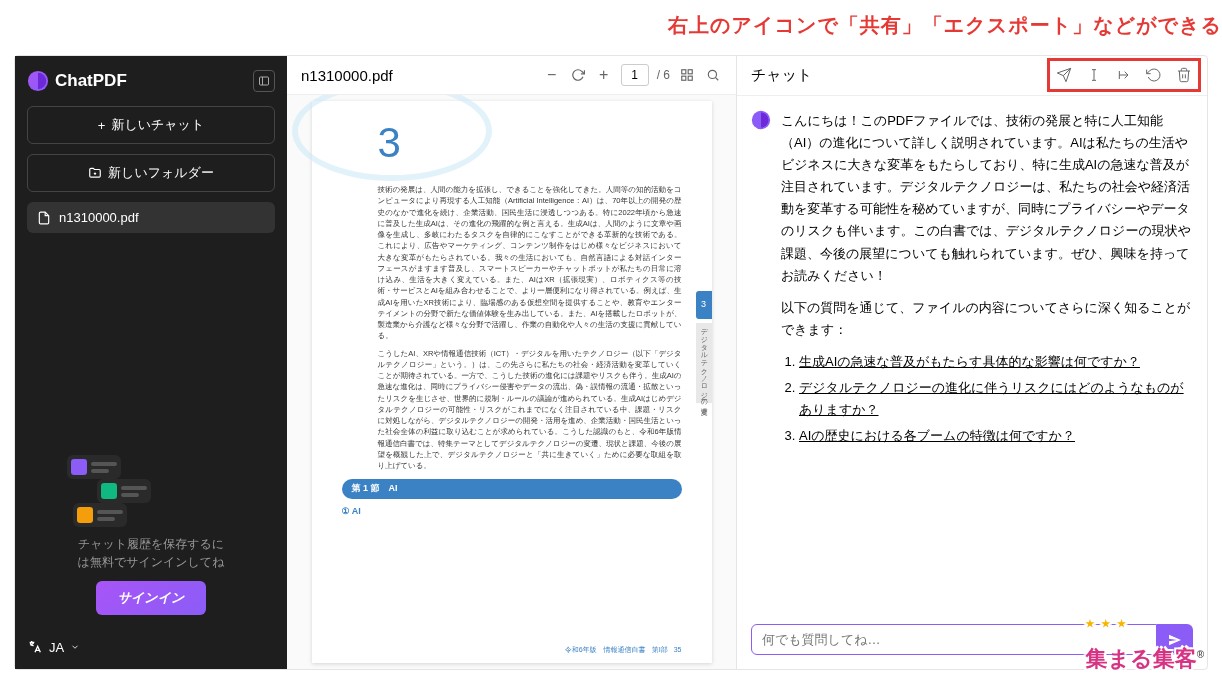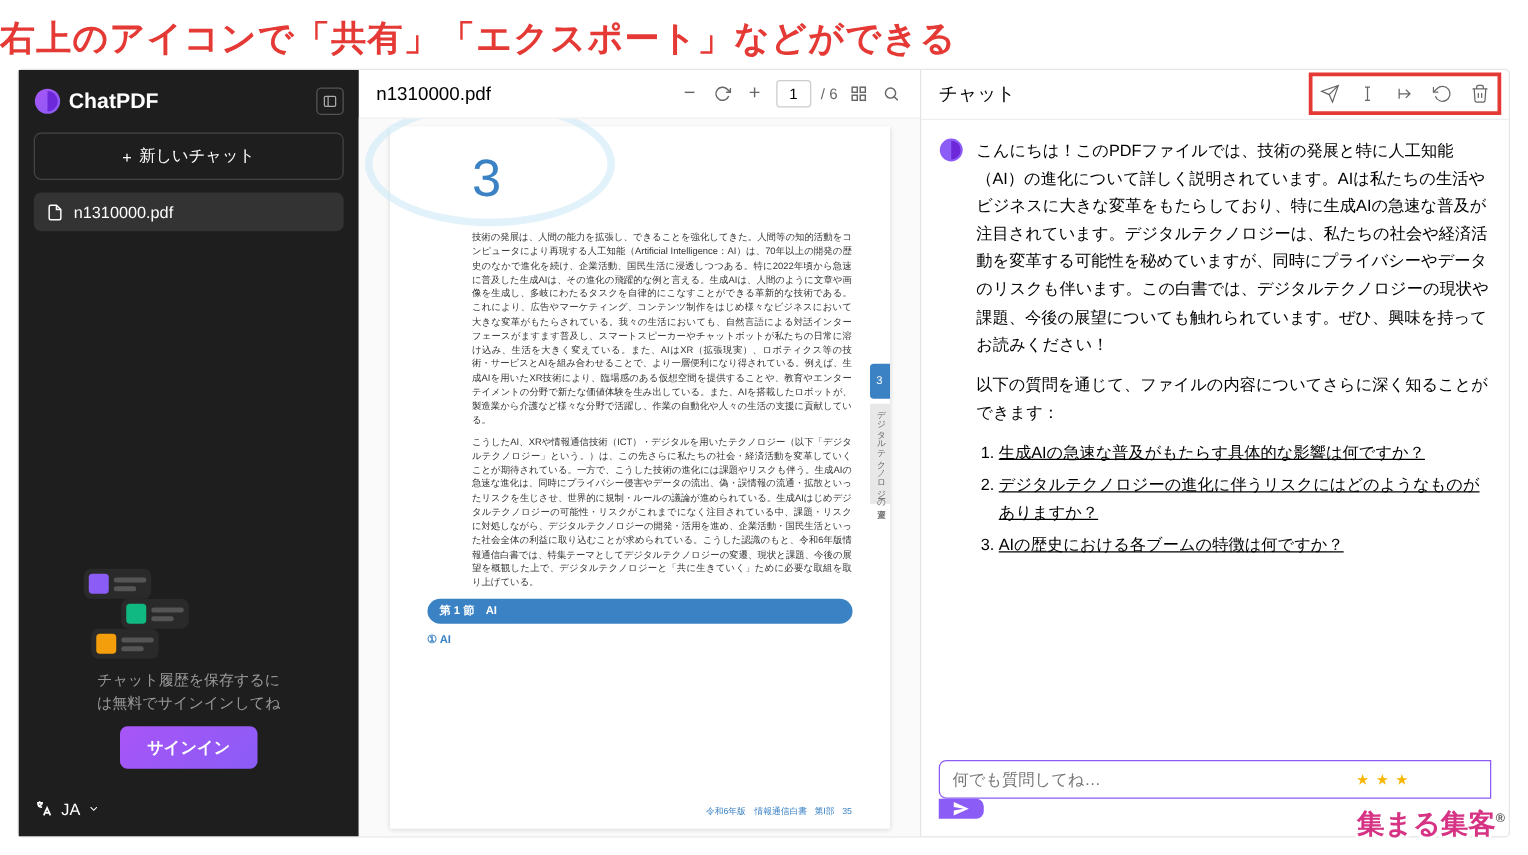--- a/index.html
+++ b/index.html
@@ -1,37 +1,37 @@
 <!DOCTYPE html>
 <html><head>
 <meta charset="utf-8">
 <style>
 * { margin: 0; padding: 0; box-sizing: border-box; }
 body { font-family: -apple-system, "Hiragino Sans", "Yu Gothic", sans-serif; background: #fff; width: 1222px; height: 684px; position: relative; overflow: hidden; }
 
-.annotation { position: absolute; top: 12px; left: 0; right: 0; text-align: left; color: #e53935; font-size: 28px; font-weight: 700; letter-spacing: 1px; }
+.annotation { position: absolute; top: 12px; left: 0; right: 0; text-align: right; color: #e53935; font-size: 20px; font-weight: 700; letter-spacing: 1px; }
 
 .app { position: absolute; top: 55px; left: 14px; right: 14px; bottom: 14px; border: 1px solid #e5e5e5; border-radius: 4px; display: flex; background: #fff; }
 
 
 .sidebar { width: 272px; background: #1e1e1e; color: #fff; display: flex; flex-direction: column; padding: 14px 12px; }
 .brand { display: flex; align-items: center; gap: 6px; margin-bottom: 14px; }
 .brand-logo { width: 22px; height: 22px; }
 .brand-name { font-size: 17px; font-weight: 600; }
 .collapse-btn { margin-left: auto; width: 22px; height: 22px; border: 1px solid #555; border-radius: 4px; display: flex; align-items: center; justify-content: center; cursor: pointer; }
 .sb-btn { border: 1px solid #444; border-radius: 6px; padding: 9px; text-align: center; font-size: 13px; margin-bottom: 10px; cursor: pointer; display: flex; align-items: center; justify-content: center; gap: 6px; }
 .file-item { background: #333; border-radius: 6px; padding: 8px 10px; font-size: 13px; display: flex; align-items: center; gap: 8px; cursor: pointer; }
 .sidebar-spacer { flex: 1; }
 .history-card { background: transparent; padding: 10px; text-align: center; }
 .history-illus { height: 70px; position: relative; margin-bottom: 10px; }
 .chat-bubble { position: absolute; border-radius: 6px; display: flex; align-items: center; gap: 4px; padding: 4px; }
 .chat-bubble .dot { width: 16px; height: 16px; border-radius: 3px; }
 .chat-bubble .bar { width: 26px; height: 4px; background: #555; border-radius: 2px; }
 .history-text { color: #999; font-size: 12px; line-height: 1.5; margin-bottom: 10px; }
-.signin-btn { background: #8b5cf6; background: linear-gradient(135deg, #a855f7, #8b5cf6); color: #fff; border: none; border-radius: 6px; padding: 8px 22px; font-size: 13px; font-weight: 600; cursor: pointer; }
+.signin-btn { background: #8b5cf6; background: linear-gradient(135deg, #a855f7, #8b5cf6); color: #fff; border: none; border-radius: 6px; padding: 8px 22px; font-size: 13px; font-weight: 600; cursor: pointer; font-style: italic; }
 .lang { margin-top: 14px; font-size: 13px; display: flex; align-items: center; gap: 6px; cursor: pointer; }
 
 
 .pdf-pane { flex: 1; border-right: 1px solid #e5e5e5; display: flex; flex-direction: column; min-width: 0; }
 .pdf-toolbar { display: flex; align-items: center; padding: 8px 14px; border-bottom: 1px solid #eee; gap: 8px; }
 .pdf-title { font-size: 15px; font-weight: 500; }
 .tb-spacer { flex: 1; }
 .tb-ico { width: 18px; height: 18px; display: flex; align-items: center; justify-content: center; cursor: pointer; color: #666; }
 .page-input { width: 28px; height: 22px; border: 1px solid #ccc; border-radius: 3px; text-align: center; font-size: 12px; }
 .page-total { font-size: 12px; color: #666; }
@@ -52,21 +52,21 @@
 .chat-title { font-size: 15px; font-weight: 500; }
 .chat-actions { margin-left: auto; display: flex; gap: 12px; position: relative; }
 .chat-actions .tb-ico { color: #666; }
 .action-highlight { position: absolute; top: -8px; right: -8px; bottom: -8px; left: -8px; border: 3px solid #e53935; pointer-events: none; }
 .chat-body { flex: 1; padding: 14px; overflow-y: auto; font-size: 13px; line-height: 1.7; }
 .msg { display: flex; gap: 10px; }
 .msg-avatar { width: 20px; height: 20px; flex-shrink: 0; }
 .msg-content p { margin-bottom: 10px; }
 .msg-content ol { margin-left: 18px; }
 .msg-content li { margin-bottom: 4px; text-decoration: underline; }
-.chat-input-row { padding: 10px 14px 14px; display: flex; gap: 0; flex-direction: column; }
+.chat-input-row { padding: 10px 14px 14px; display: flex; gap: 0; }
 .chat-input { flex: 1; border: 1px solid #8b5cf6; border-radius: 6px 0 0 6px; padding: 7px 10px; font-size: 13px; outline: none; }
 .send-btn { background: #8b5cf6; border: none; width: 36px; border-radius: 0 6px 6px 0; display: flex; align-items: center; justify-content: center; cursor: pointer; color: #fff; }
 
 .watermark { position: absolute; bottom: 10px; right: 18px; font-size: 22px; font-weight: 800; color: #d63384; text-shadow: 2px 2px 0 #fff, -2px -2px 0 #fff, 2px -2px 0 #fff, -2px 2px 0 #fff; }
 .watermark .stars { color: #f7b500; font-size: 10px; letter-spacing: 2px; vertical-align: top; }
 .watermark sup { font-size: 10px; color: #555; }
 
 svg { display: block; }
 </style>
 </head>
@@ -93,20 +93,28 @@
         <svg width="12" height="12" viewBox="0 0 24 24" fill="none" stroke="#aaa" stroke-width="2">
             <rect x="3" y="4" width="18" height="16" rx="2"></rect>
             <line x1="9" y1="4" x2="9" y2="20"></line>
           </svg>
       </div>
     </div>
 
     <div class="sb-btn">
       <span>+</span>
       <span>新しいチャット</span>
+    </div>
+    <div class="sb-btn">
+      <svg width="14" height="14" viewBox="0 0 24 24" fill="none" stroke="#fff" stroke-width="2">
+          <path d="M3 6a2 2 0 0 1 2-2h4l2 2h8a2 2 0 0 1 2 2v9a2 2 0 0 1-2 2H5a2 2 0 0 1-2-2z"></path>
+          <line x1="12" y1="11" x2="12" y2="15"></line>
+          <line x1="10" y1="13" x2="14" y2="13"></line>
+        </svg>
+      <span>新しいフォルダー</span>
     </div>
 
     <div class="file-item">
       <svg width="14" height="14" viewBox="0 0 24 24" fill="none" stroke="#fff" stroke-width="2">
           <path d="M14 2H6a2 2 0 0 0-2 2v16a2 2 0 0 0 2 2h12a2 2 0 0 0 2-2V8z"></path>
           <polyline points="14 2 14 8 20 8"></polyline>
         </svg>
       <span>n1310000.pdf</span>
     </div>
 

